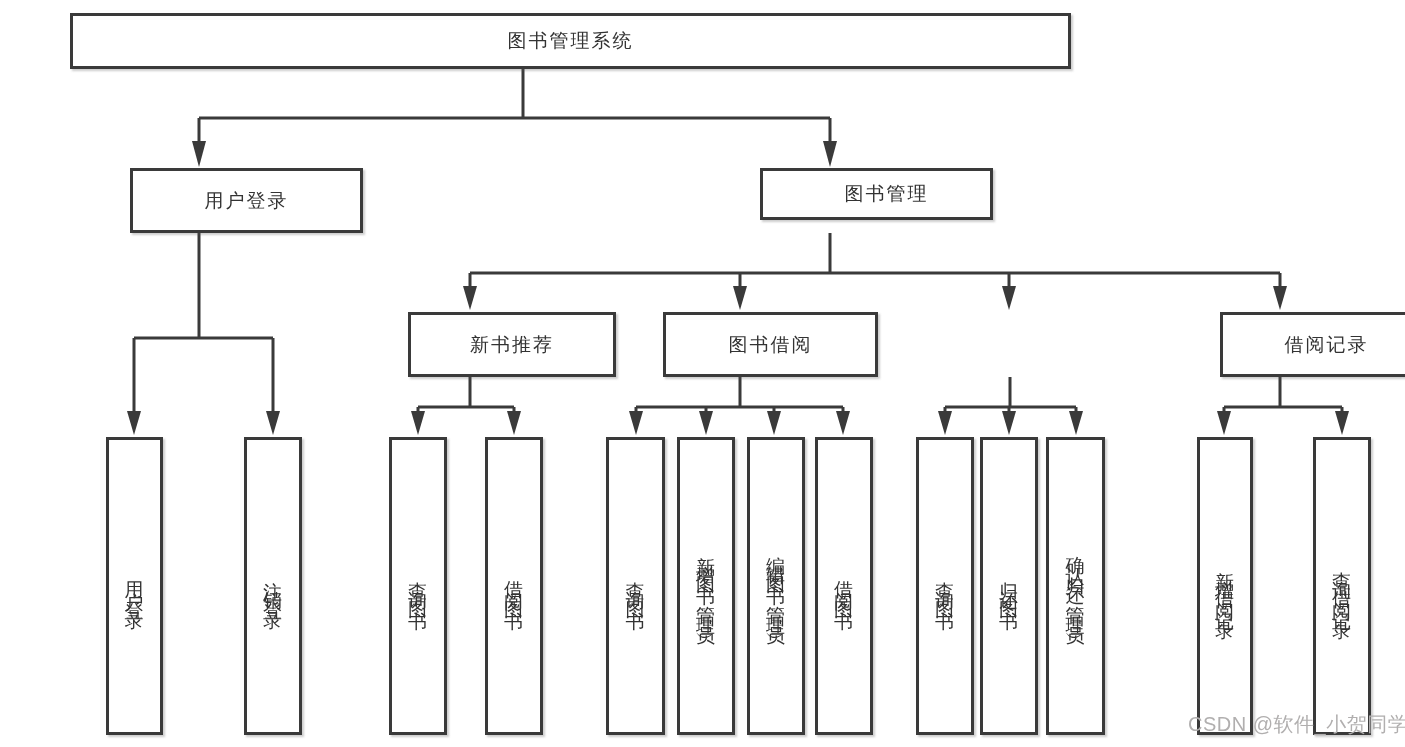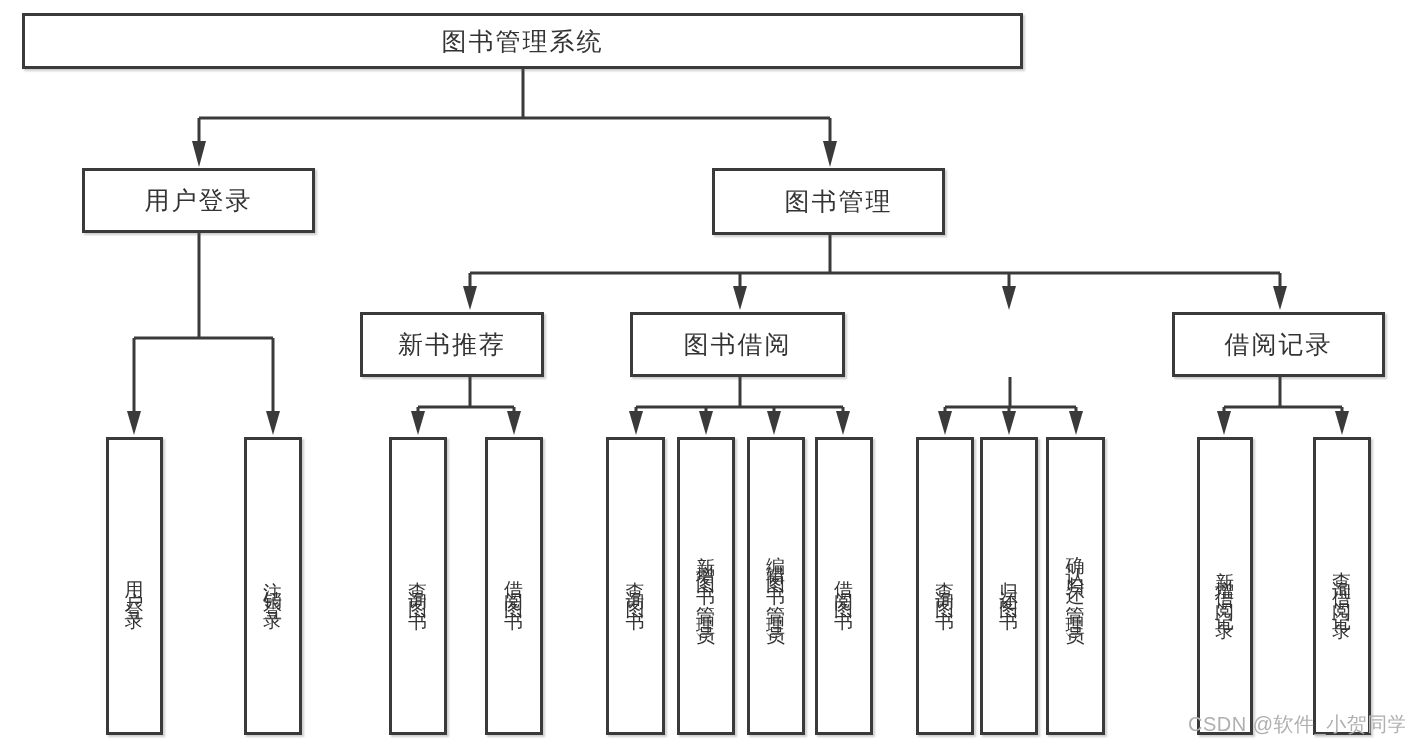--- a/index.html
+++ b/index.html
@@ -29,23 +29,24 @@
     border: 3px solid #3a3a3a;
     background: #ffffff;
     color: #333333;
     display: flex;
     align-items: center;
     justify-content: center;
     box-shadow: 2px 2px 2px rgba(90,90,90,0.30);
     z-index: 2;
   }
   .node.h {
-    font-size: 25px;
+    font-size: 19px;
     letter-spacing: 2px;
     white-space: nowrap;
+    margin-left: 48px;
   }
   .node.v {
     font-size: 19px;
   }
   .node.v .vlabel {
     writing-mode: vertical-rl;
     text-orientation: mixed;
     letter-spacing: 10px;
     line-height: 1;
     white-space: nowrap;
@@ -129,28 +130,28 @@
     <polygon points="1335,411 1349,411 1342,435" fill="#3a3a3a"></polygon>
   </svg>
 
   <div class="node h" style="left:22px; top:13px; width:1001px; height:56px;">
     <span>图书管理系统</span>
   </div>
 
   <div class="node h" style="left:82px; top:168px; width:233px; height:65px;">
     <span>用户登录</span>
   </div>
-  <div class="node h" style="left:712px; top:168px; width:233px; height:67px;padding-left:20px;">
+  <div class="node h" style="left:712px; top:168px; width:233px; height:52px;padding-left:20px;">
     <span>图书管理</span>
   </div>
 
-  <div class="node h" style="left:360px; top:312px; width:184px; height:65px;">
+  <div class="node h" style="left:360px; top:312px; width:208px; height:65px;">
     <span>新书推荐</span>
   </div>
-  <div class="node h" style="left:630px; top:312px; width:215px; height:65px;">
+  <div class="node h" style="left:615px; top:312px; width:215px; height:65px;">
     <span>图书借阅</span>
   </div>
   <div class="node h" style="left:1172px; top:312px; width:213px; height:65px;text-align:center;">
     <span>借阅记录</span>
   </div>
 
   <div class="node v" style="left:106px; top:437px; width:57px; height:298px;">
     <span class="vlabel">用户登录</span>
   </div>
   <div class="node v" style="left:244px; top:437px; width:58px; height:298px;">

